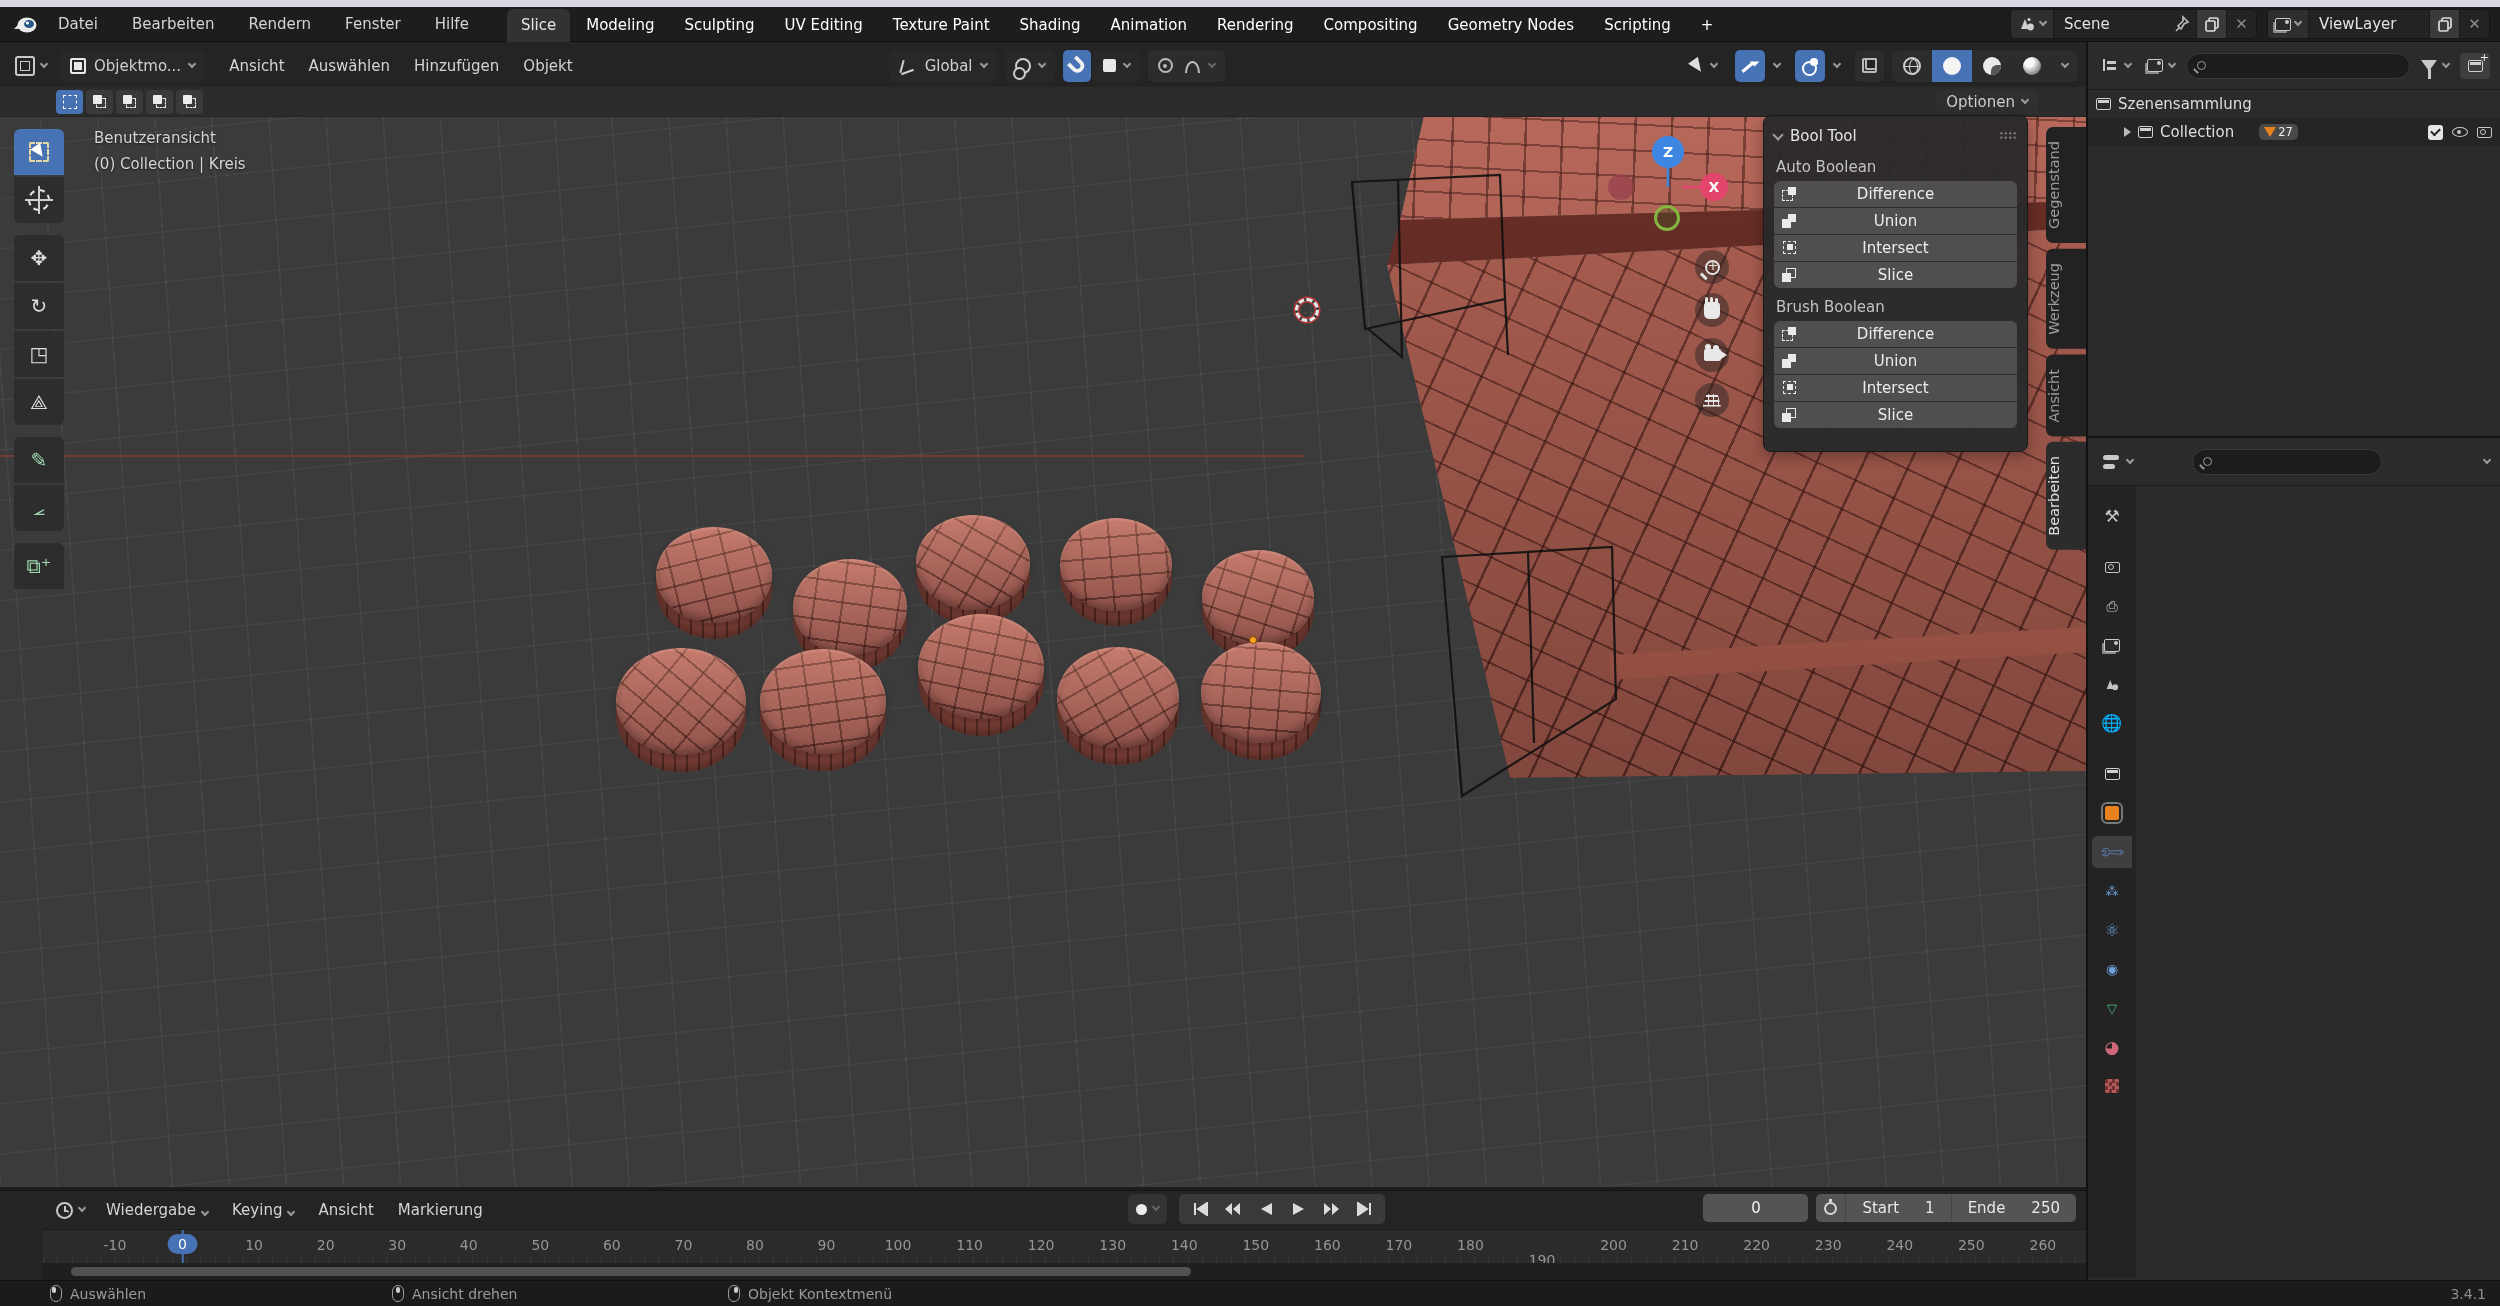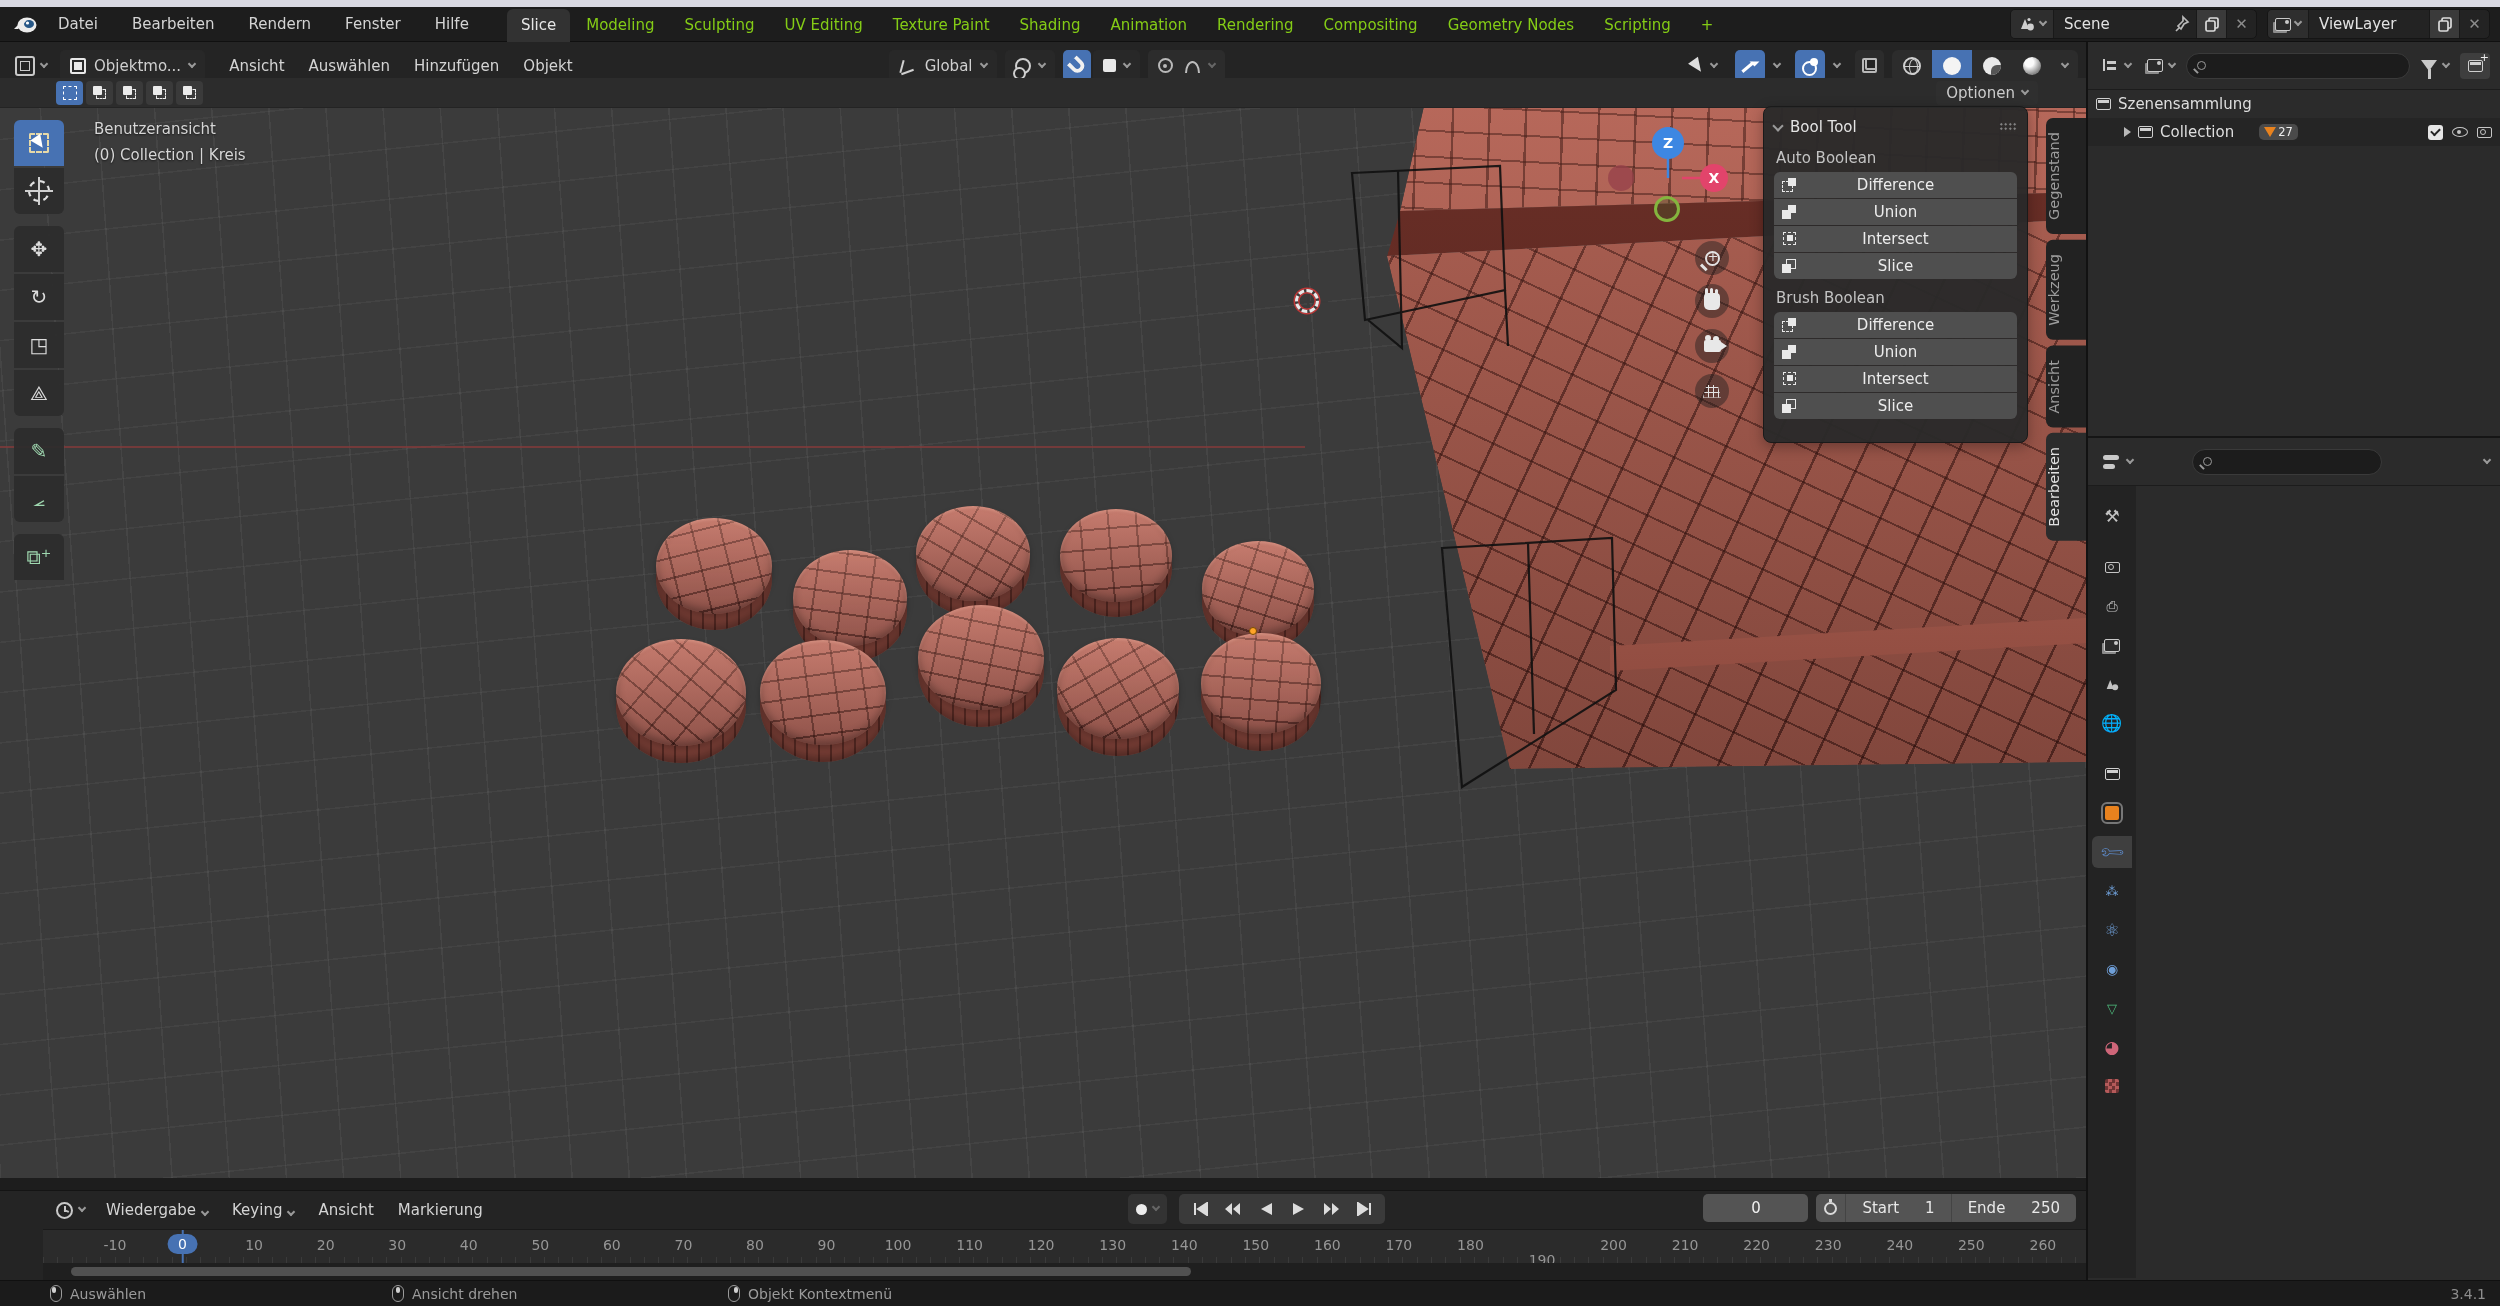--- a/index.html
+++ b/index.html
@@ -18,34 +18,34 @@
 
   
   #win-strip { position:absolute; left:0; top:0; width:100%; height:7px; background:#d9d9e2; }
 
   
   #topbar { position:absolute; left:0; top:7px; width:100%; height:35px; background:#1d1d1d;
             display:flex; align-items:center; border-bottom:1px solid #101010; }
   #blender-logo { width:26px; height:22px; margin:0 10px 0 12px; flex:0 0 auto; }
   #topbar-menus { display:flex; align-items:center; gap:14px; margin-right:28px; }
   #workspace-tabs { display:flex; align-items:flex-end; height:35px; gap:2px; }
-  .ws-tab { padding:7px 14px 8px; color:#84cc16; border-radius:6px 6px 0 0; }
+  .ws-tab { padding:7px 14px 8px; color:#ffffff; border-radius:6px 6px 0 0; }
   .ws-tab.active { background:#323232; color:#e6e6e6; }
   #topbar-right { margin-left:auto; display:flex; align-items:center; gap:10px; padding-right:10px; }
   .id-block { display:flex; align-items:center; background:#232323; border:1px solid #151515; border-radius:5px; height:30px; overflow:hidden; }
   .id-icon { display:flex; align-items:center; gap:4px; background:#2e2e2e; height:100%; padding:0 7px; border-right:1px solid #191919; }
   .id-name { padding:0 10px; color:#e2e2e2; min-width:120px; }
   .id-op { width:30px; height:100%; display:flex; align-items:center; justify-content:center; background:#3a3a3a; border-left:1px solid #191919; }
   .id-op.dim { background:transparent; color:#6d6d6d; }
   .x-glyph { color:#8d8d8d; font-size:15px; }
 
   
   #viewport-header { position:absolute; left:0; top:42px; width:2086px; height:48px; background:#242424;
                      display:flex; align-items:center; gap:6px; padding:0 8px; border-bottom:1px solid #141414;justify-content:flex-end; }
-  #viewport { position:absolute; left:0; top:78px; width:2086px; height:1100px; background:#3b3b3b; overflow:hidden; }
+  #viewport { position:absolute; left:0; top:87px; width:2086px; height:1100px; background:#3b3b3b; overflow:hidden; }
   #timeline { position:absolute; left:0; top:1190px; width:2086px; height:90px; background:#242424; border-top:1px solid #141414;padding-left:43px; }
   #right-col { position:absolute; left:2086px; top:42px; width:414px; height:1238px; background:#2b2b2b; border-left:2px solid #121212; }
   #statusbar { position:absolute; left:0; top:1280px; width:100%; height:26px; background:#1b1b1b; border-top:1px solid #101010;
                display:flex; align-items:center; color:#9b9b9b; font-size:14px; }
 
   
   .ed-icon { width:20px; height:20px; position:relative; }
   .vp-ed-icon { border:2px solid #c9c9c9; border-radius:3px; }
   .vp-ed-icon:before { content:""; position:absolute; left:3px; top:3px; right:3px; bottom:3px; border:1px solid #c9c9c9; }
   .mode-icon { width:16px; height:16px; position:relative; }

